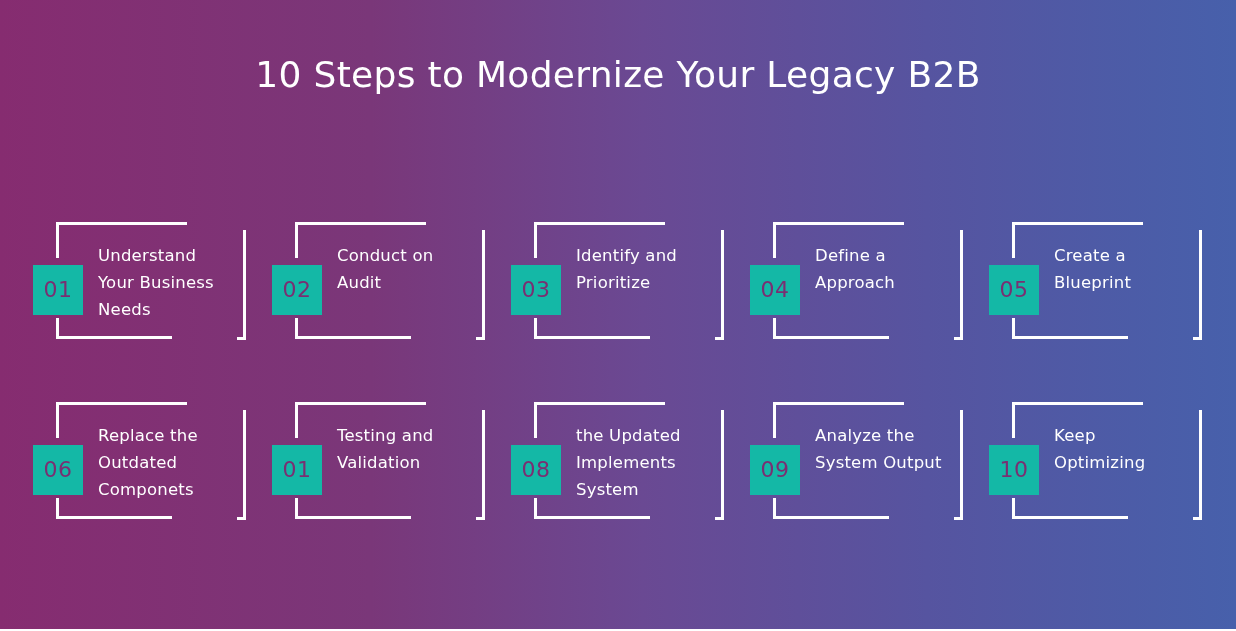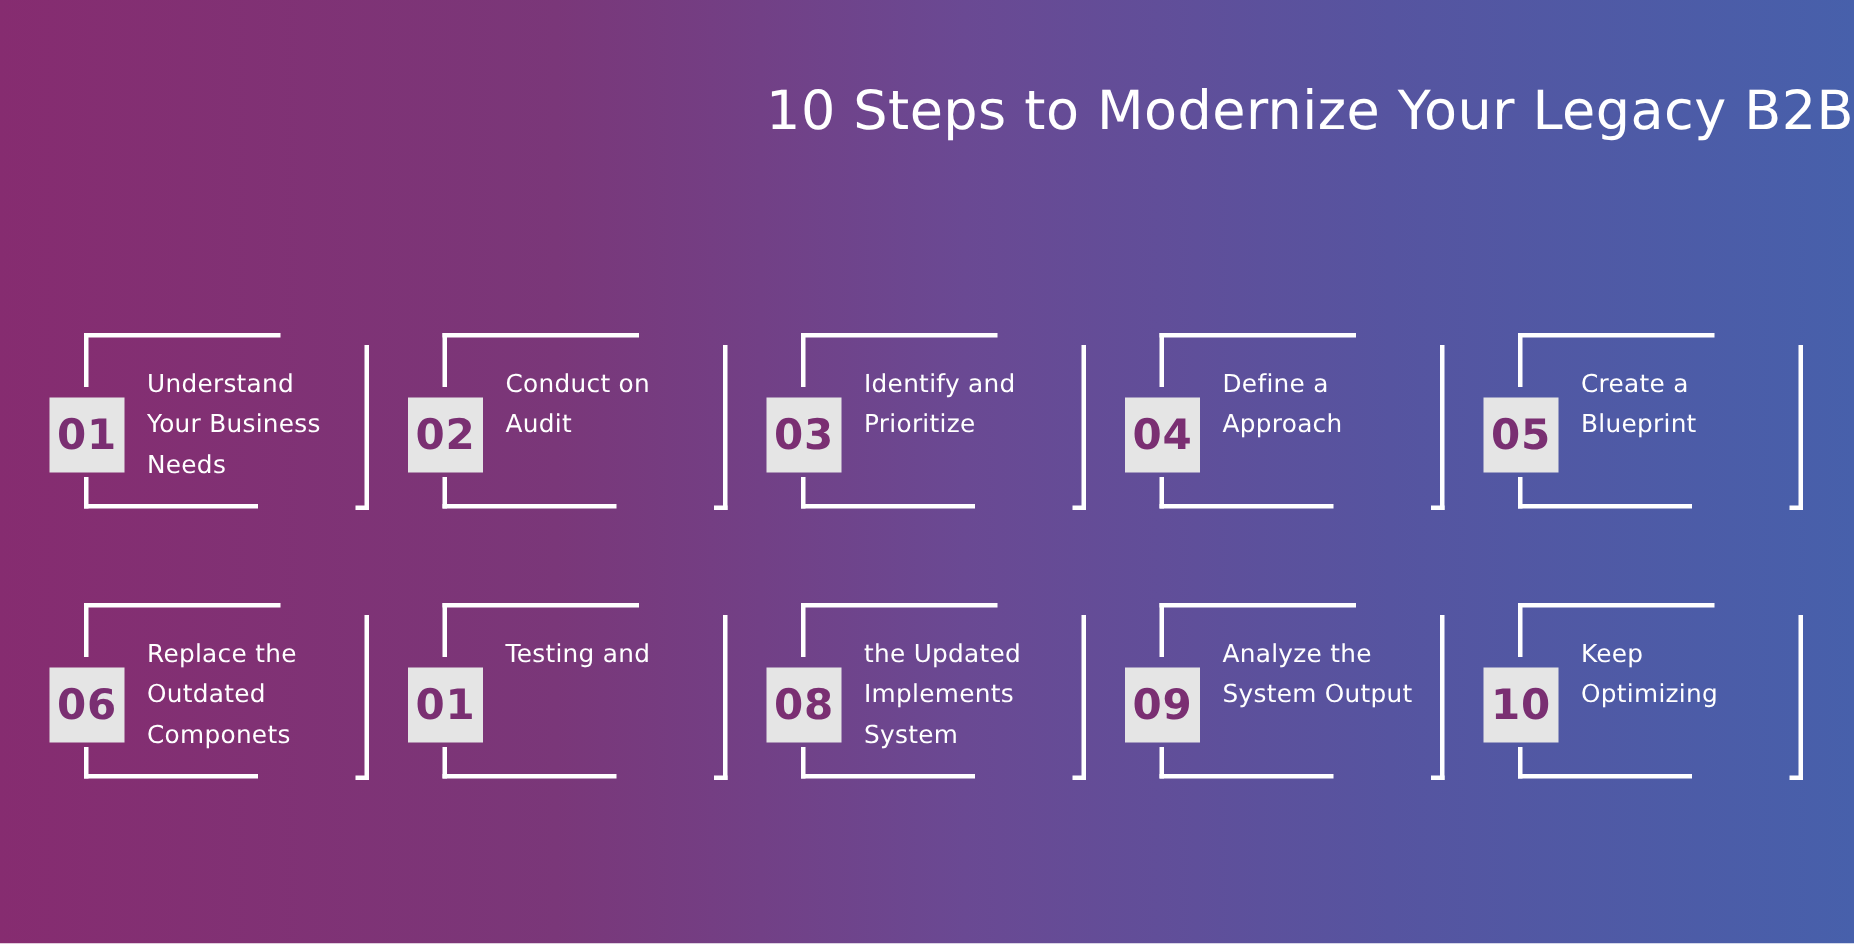--- a/index.html
+++ b/index.html
@@ -8,39 +8,39 @@
       font-family: "DejaVu Sans", "Liberation Sans", sans-serif;
     }
     .bg {
       position: absolute; left: 0; top: 0; width: 1236px; height: 629px;
       background: linear-gradient(90deg, #862c70 0%, #7a3779 30%, #6a4993 52%, #5654a0 75%, #4760ab 100%);
     }
     .bottom-strip {
       position: absolute; left: 0; top: 629px; width: 1236px; height: 2px; background: #ffffff;
     }
     .title {
-      position: absolute; left: 0; top: 46px; width: 1236px; text-align: right;
+      position: absolute; left: 0; top: 46px; width: 1236px; text-align: center;
       color: #ffffff; font-size: 36px; font-weight: 500; line-height: 58px;
       letter-spacing: 0.3px;
     }
     .title span { display: block; }
     .card {
       position: absolute; width: 225px; height: 120px;
     }
     .line { position: absolute; background: #ffffff; }
     .frame-top { left: 23px; top: 0; width: 131px; height: 3px; }
     .frame-left-top { left: 23px; top: 0; width: 3px; height: 36px; }
     .frame-left-bottom { left: 23px; top: 96px; width: 3px; height: 21px; }
     .frame-bottom { left: 23px; top: 114px; width: 116px; height: 3px; }
     .frame-right { left: 210px; top: 8px; width: 3px; height: 110px; }
     .frame-right-foot { left: 204px; top: 115px; width: 9px; height: 3px; }
     .num-box {
       position: absolute; left: 0; top: 43px; width: 50px; height: 50px;
-      background: #e5e5e5; color: #7a2f72;
-      font-weight: bold; font-size: 28px; line-height: 50px; text-align: center;
+      background: #14b8a6; color: #7a2f72;
+      font-weight: normal; font-size: 22px; line-height: 50px; text-align: center;
       letter-spacing: 0.5px;
     }
     .step-text {
       position: absolute; left: 65px; top: 20px; width: 140px;
       color: #ffffff; font-size: 16.5px; line-height: 27px;
       letter-spacing: 0.2px;
     }
     .step-text span { display: block; white-space: nowrap; }
   </style>
 </head>
@@ -144,20 +144,21 @@
 <div class="card" style="left:272px; top:402px;">
   <div class="line frame-top"></div>
   <div class="line frame-left-top"></div>
   <div class="line frame-left-bottom"></div>
   <div class="line frame-bottom"></div>
   <div class="line frame-right"></div>
   <div class="line frame-right-foot"></div>
   <div class="num-box">01</div>
   <div class="step-text">
     <span>Testing and</span>
+    <span>Validation</span>
     <span></span>
   </div>
 </div>
 
 <div class="card" style="left:511px; top:402px;">
   <div class="line frame-top"></div>
   <div class="line frame-left-top"></div>
   <div class="line frame-left-bottom"></div>
   <div class="line frame-bottom"></div>
   <div class="line frame-right"></div>

